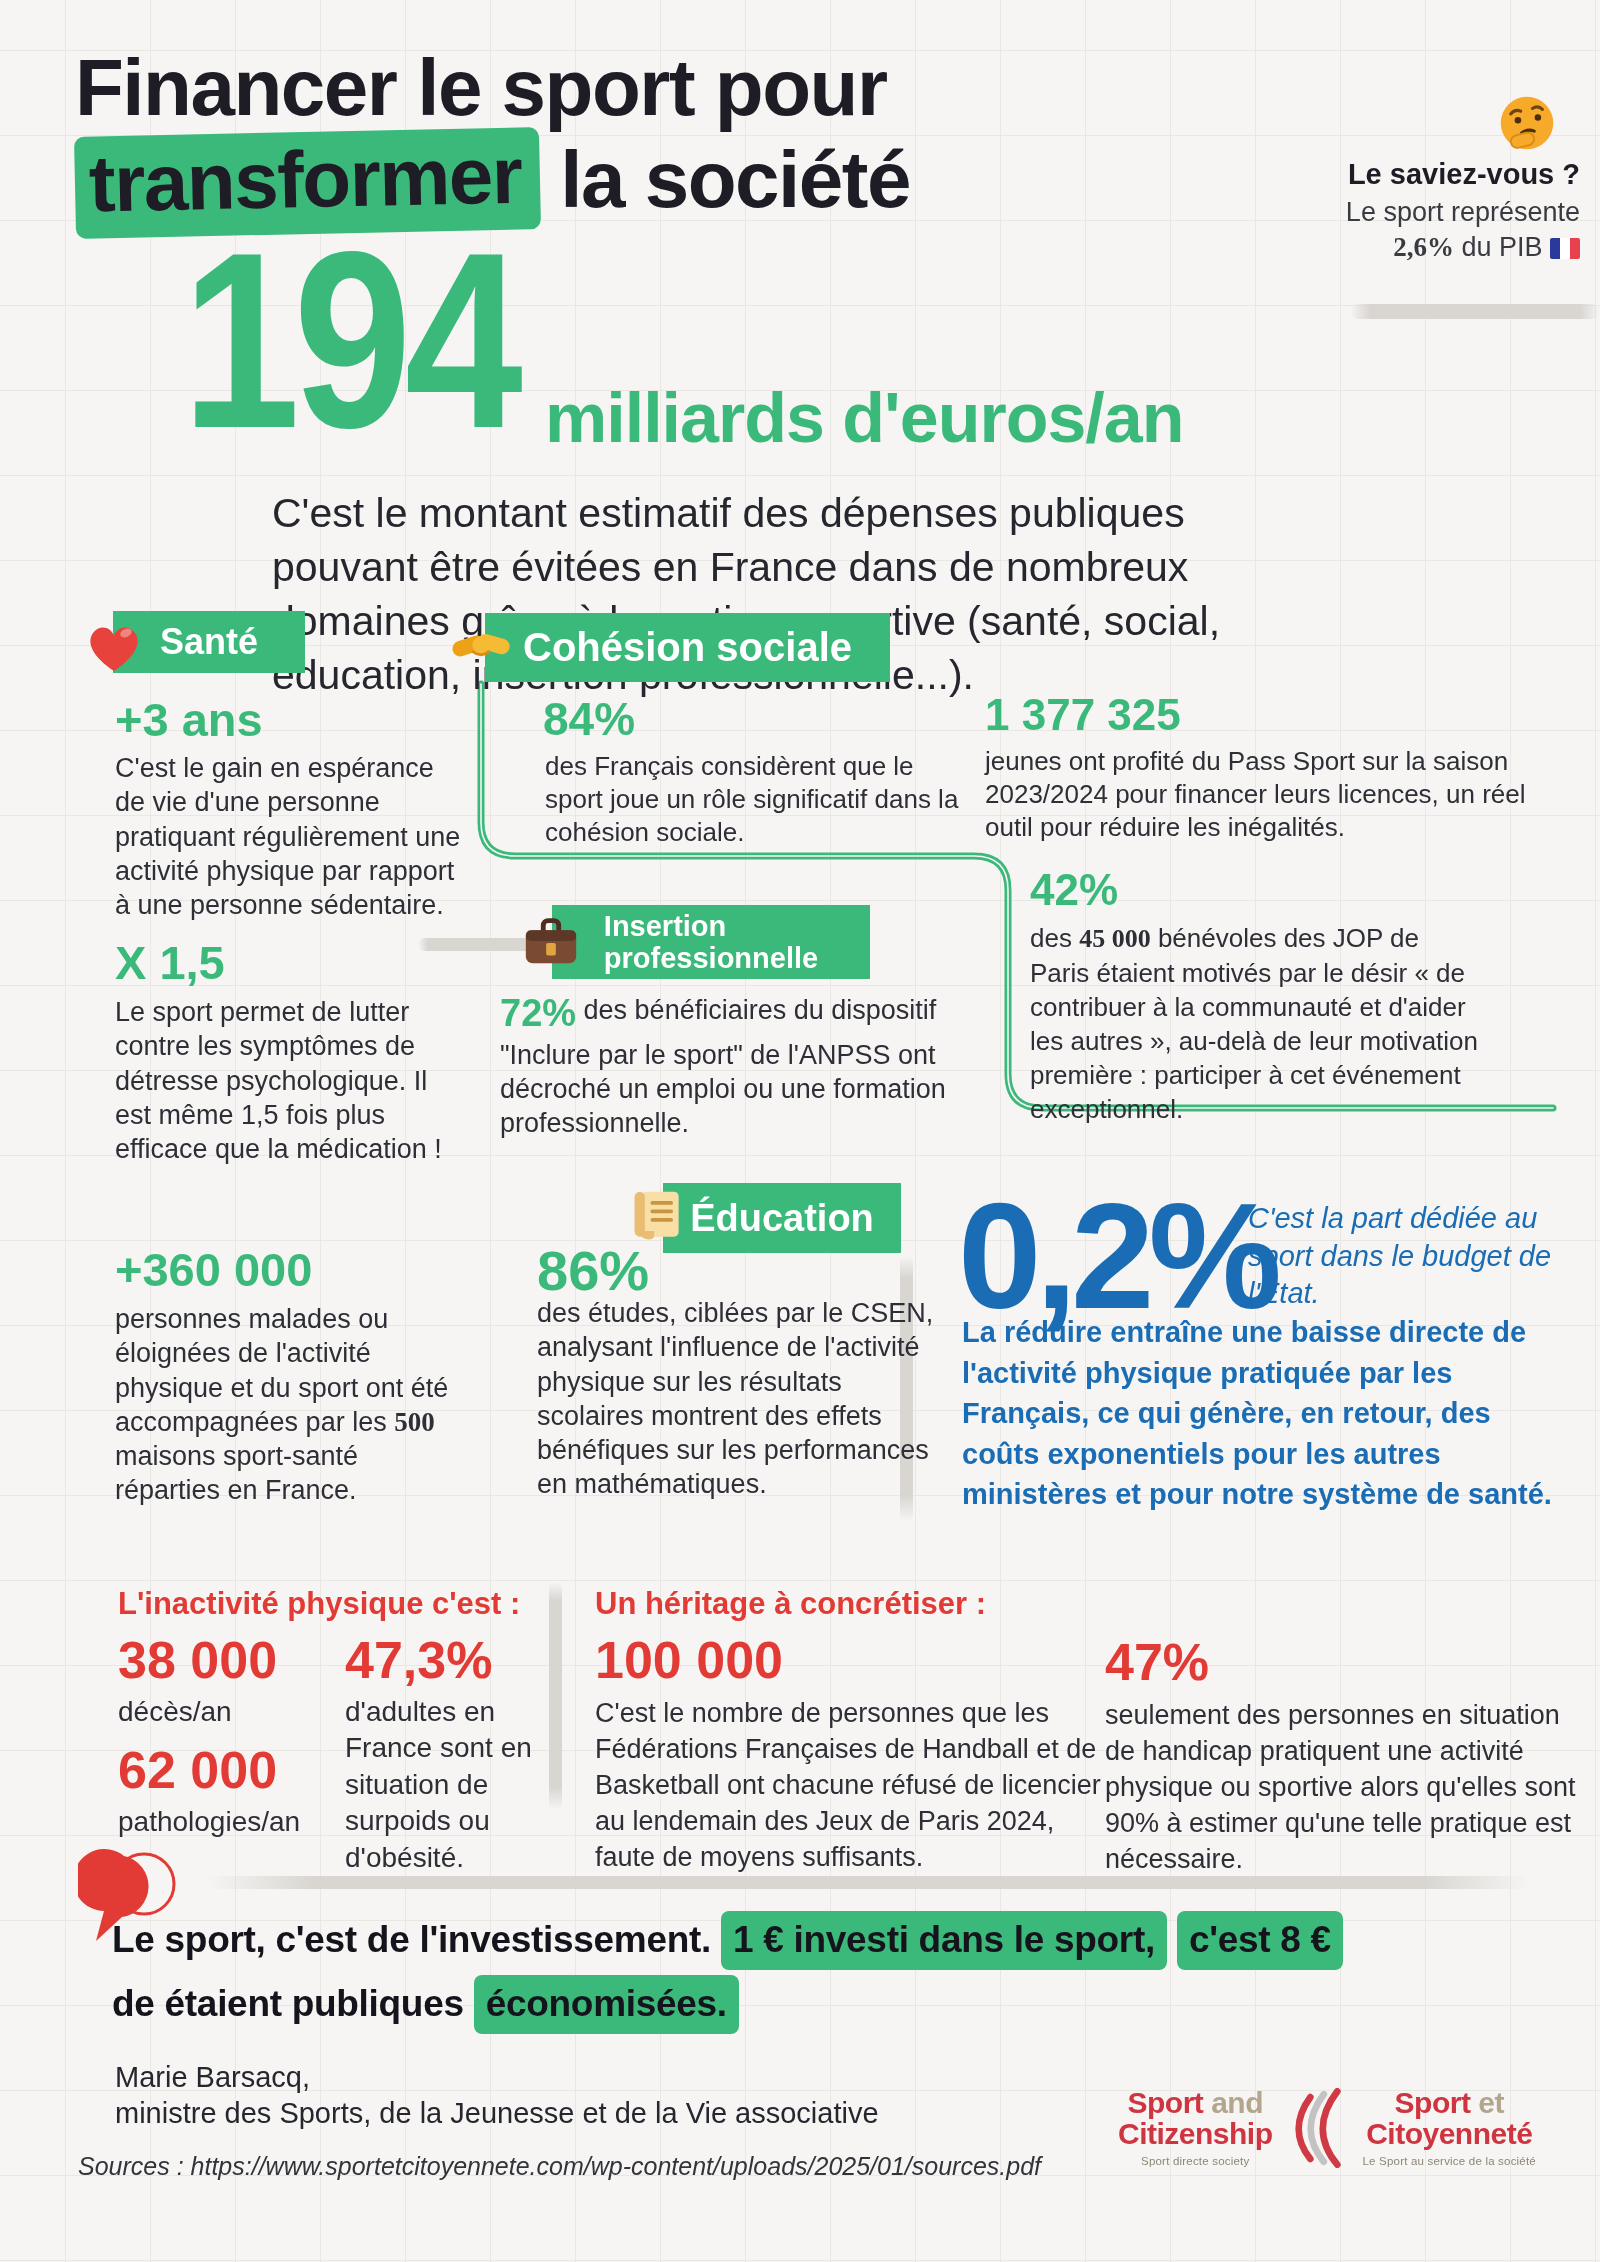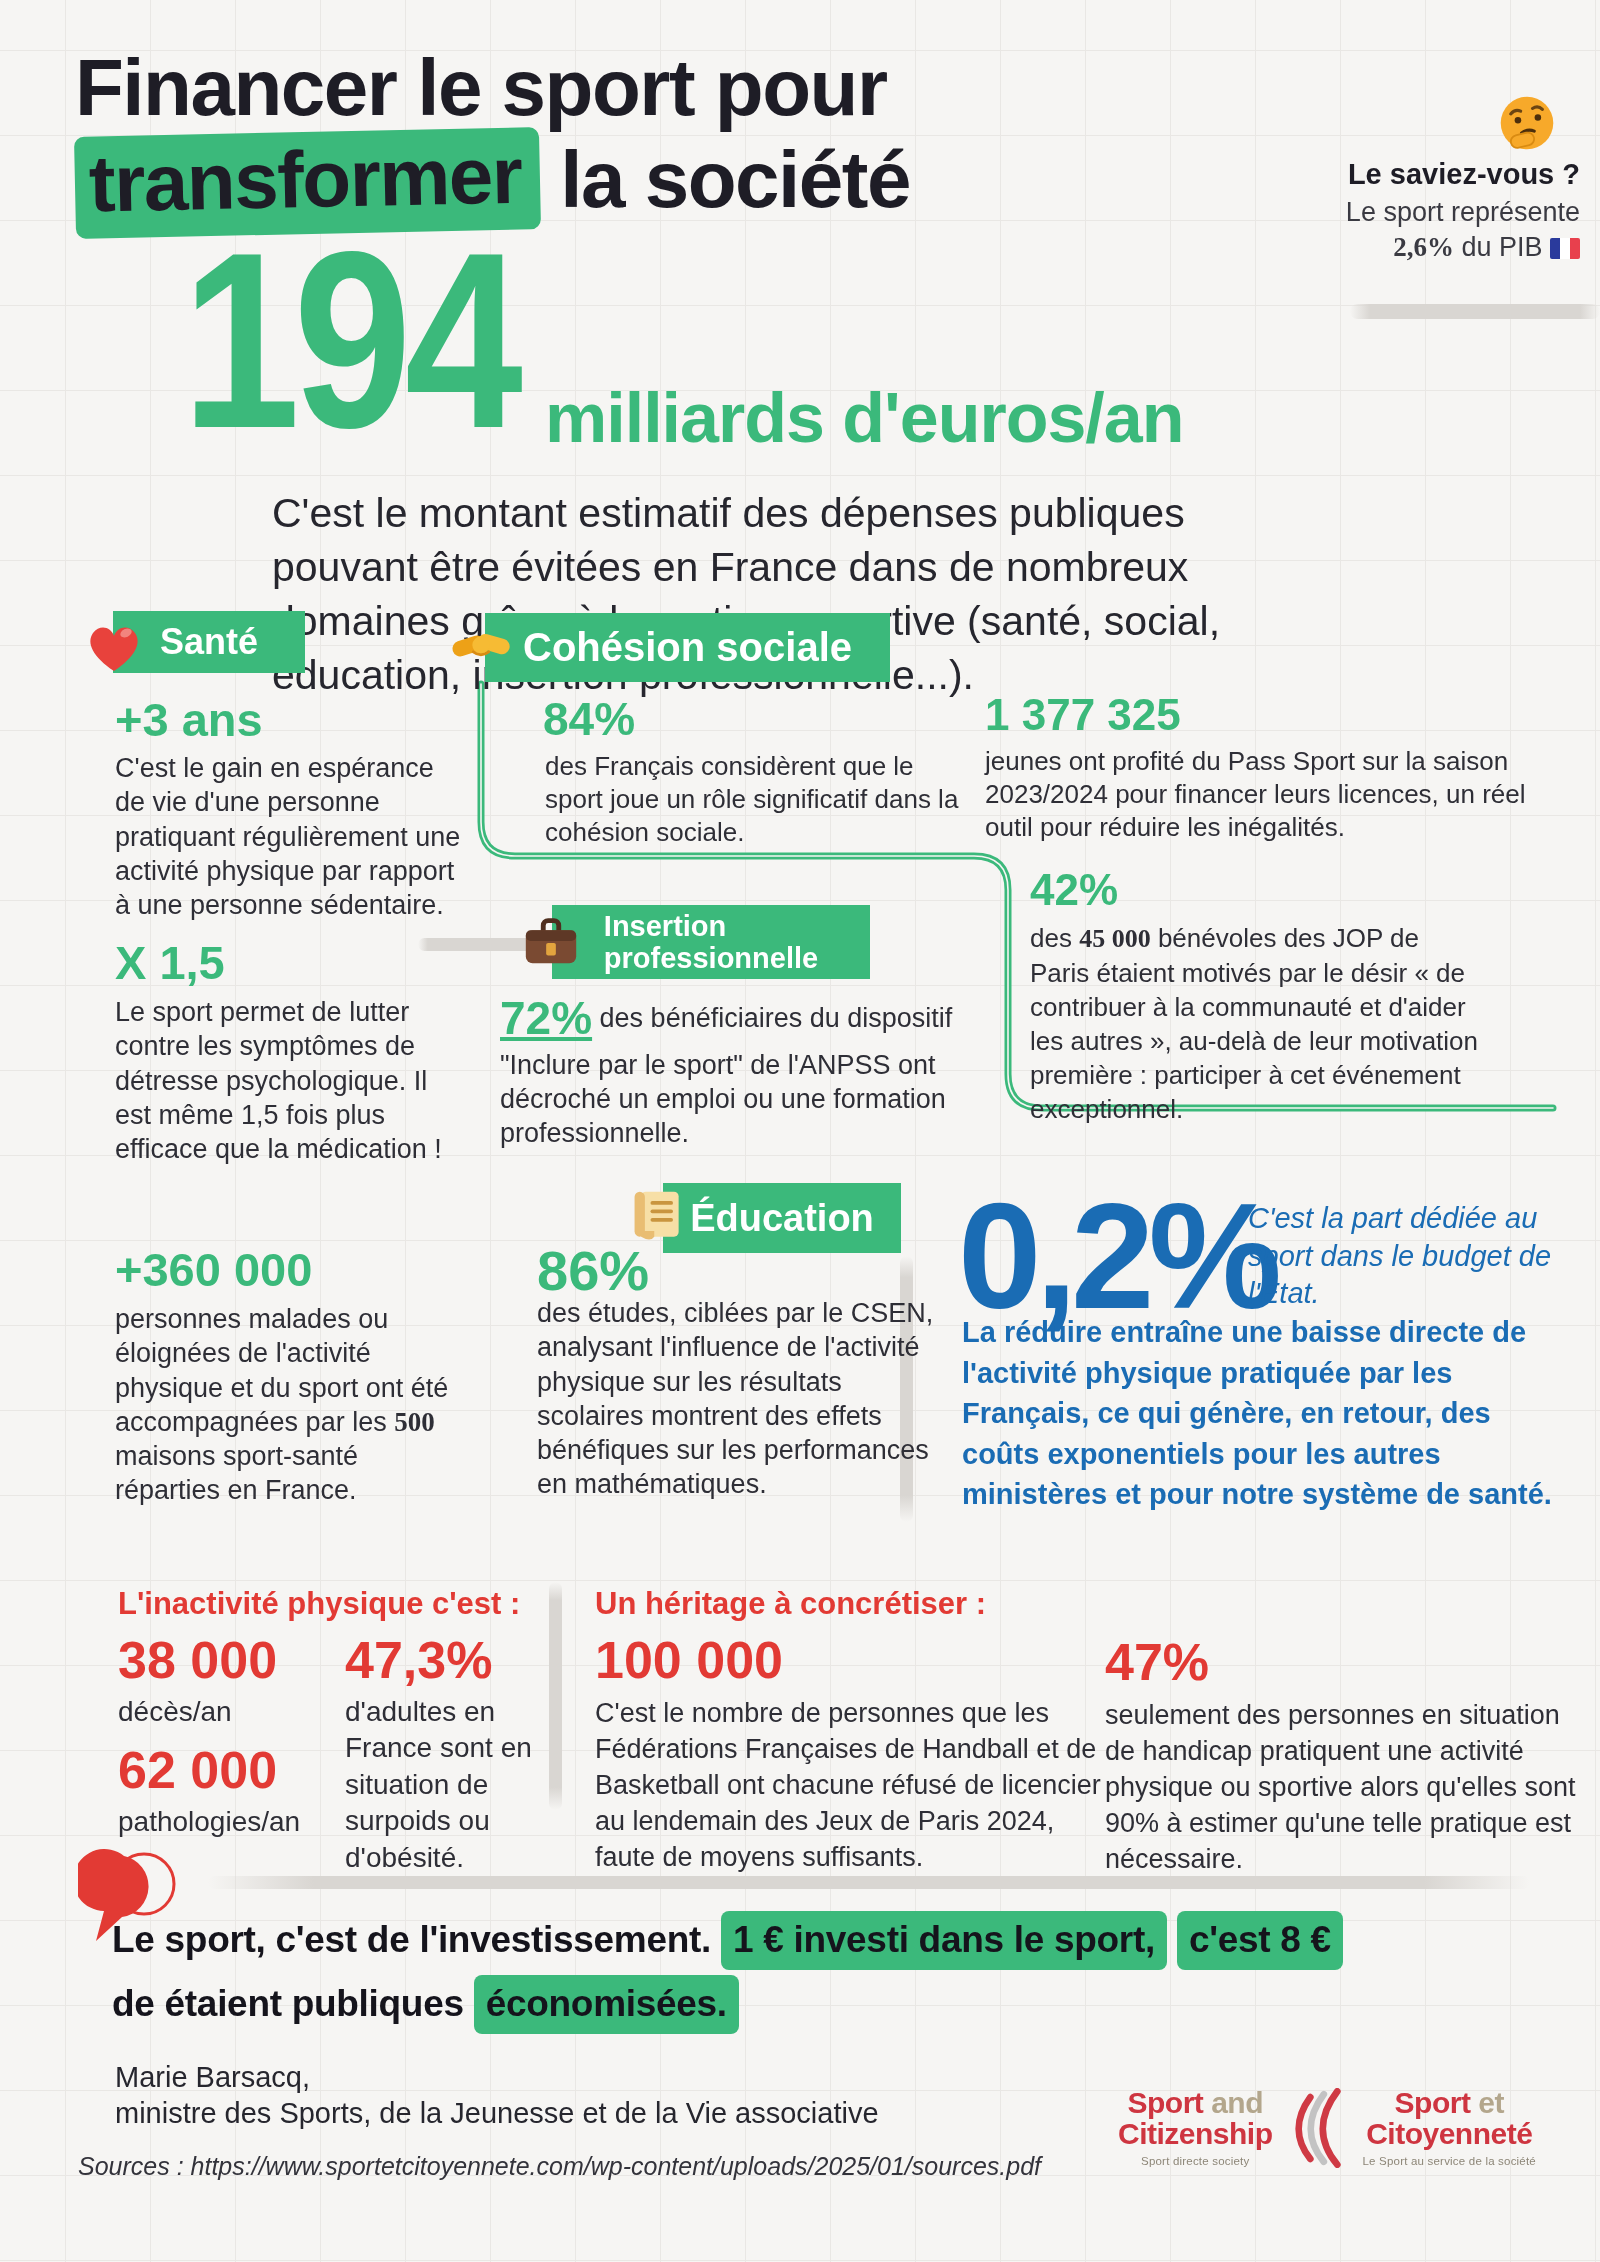--- a/index.html
+++ b/index.html
@@ -118,21 +118,21 @@
         <div style="text-align:left;">Insertion</div>
         <div>professionnelle</div>
       </div>
   </div>
   <svg class="abs" style="left:520px;top:910px;" width="62" height="60" viewBox="0 0 64 60">
     <path d="M24 22 v-7 a5 5 0 0 1 5 -5 h6 a5 5 0 0 1 5 5 v7" stroke="#4e2e1e" stroke-width="5" fill="none"></path>
     <rect x="6" y="20" width="52" height="34" rx="7" fill="#7a4a32"></rect>
     <rect x="6" y="20" width="52" height="11" rx="5" fill="#5e3826"></rect>
     <rect x="27" y="33" width="10" height="13" rx="2" fill="#e2a43e"></rect>
   </svg>
-  <div class="abs p" style="left:500px;top:990px;width:482px;line-height:1.26;"><span class="gval" style="font-size:46px;vertical-align:-7px;text-decoration:underline;">72%</span><span> des bénéficiaires du dispositif "Inclure par le sport" de l'ANPSS ont décroché un emploi ou une formation professionnelle.</span></div>
+  <div class="abs p" style="left:500px;top:990px;width:482px;line-height:1.26;"><span class="gval" style="font-size:38px;vertical-align:-7px;">72%</span><span> des bénéficiaires du dispositif "Inclure par le sport" de l'ANPSS ont décroché un emploi ou une formation professionnelle.</span></div>
 
   <div class="abs banner" style="left:663px;top:1183px;width:238px;height:70px;font-size:38px;">
       <span>Éducation</span>
     </div>
   <svg class="abs" style="left:628px;top:1186px;" width="60" height="60" viewBox="0 0 64 64">
     <rect x="14" y="6" width="40" height="48" rx="5" fill="#f7dfa6"></rect>
     <path d="M14 54 q10 6 14 0 l0 -6 l-14 0 z" fill="#e9bd72"></path>
     <rect x="7" y="6" width="11" height="48" rx="5.5" fill="#e9bd72"></rect>
     <rect x="24" y="16" width="24" height="4" rx="2" fill="#c9953f"></rect>
     <rect x="24" y="25" width="24" height="4" rx="2" fill="#c9953f"></rect>

